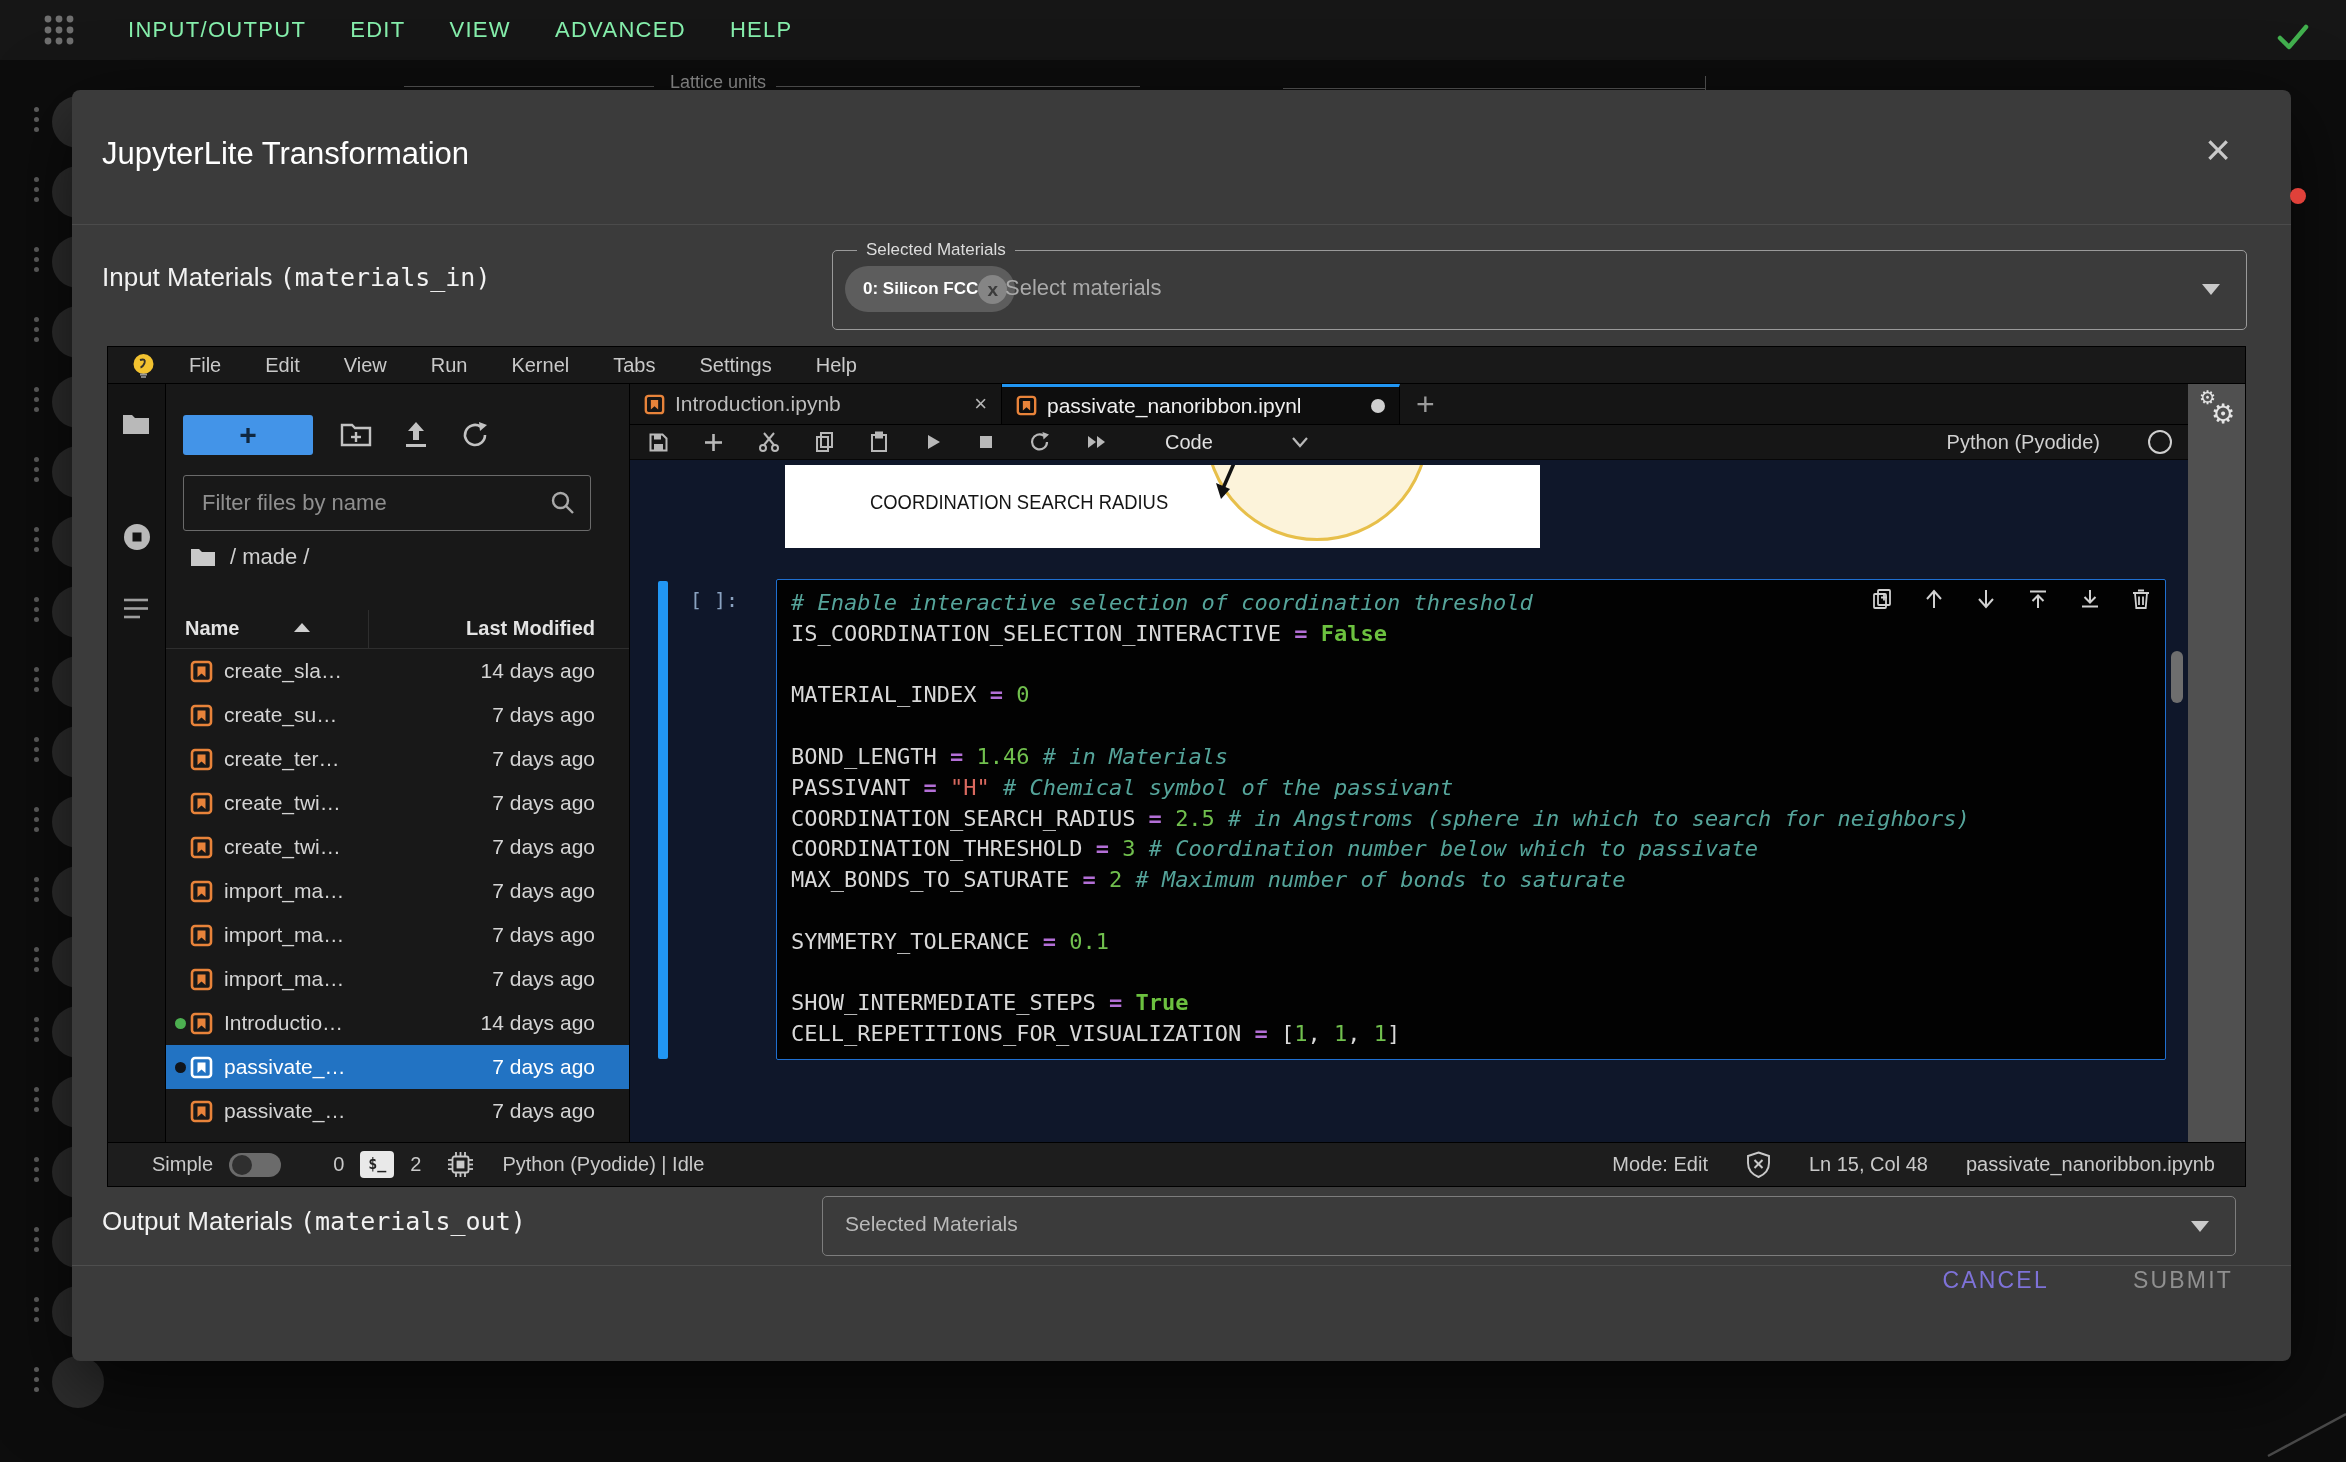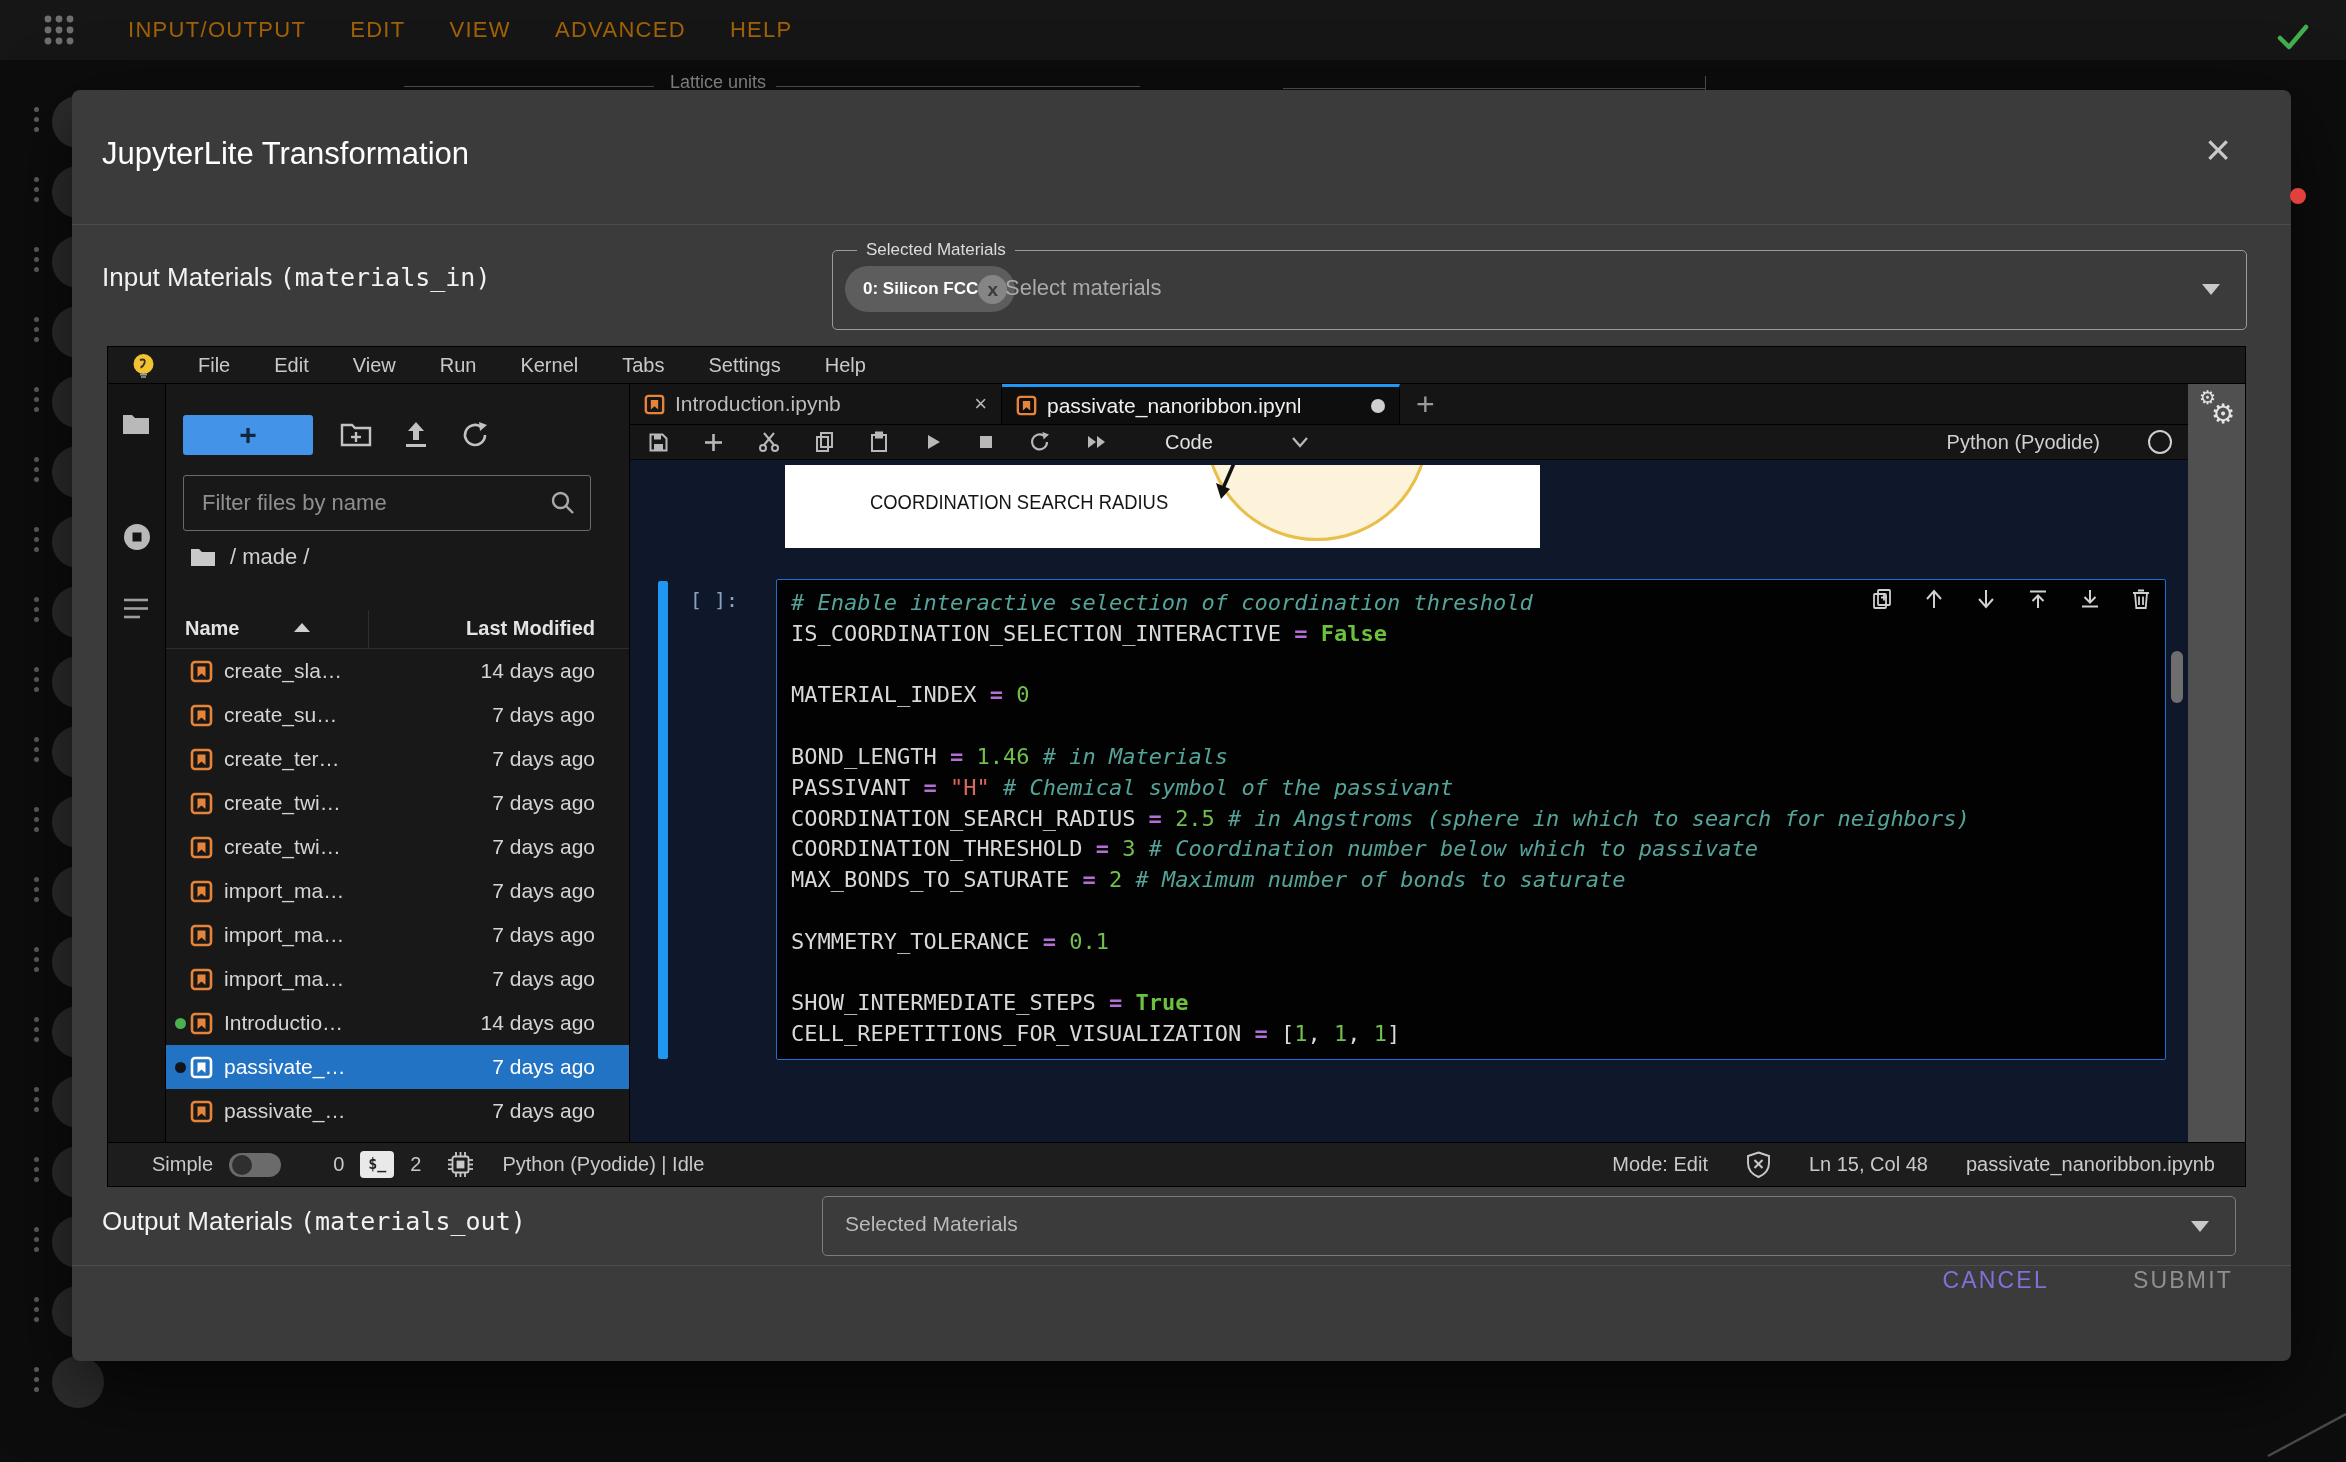--- a/index.html
+++ b/index.html
@@ -4,21 +4,21 @@
 <style>
   html,body{margin:0;padding:0;background:#000;}
   #stage{position:relative;width:2346px;height:1462px;background:#0d0d0d;overflow:hidden;
          font-family:"Liberation Sans",sans-serif;-webkit-font-smoothing:antialiased;}
   .mono{font-family:"DejaVu Sans Mono",monospace;}
 
   
   .host-bar{position:absolute;top:0;left:0;right:0;height:60px;background:#161616;display:flex;align-items:center;}
   .host-grid{margin-left:40px;width:38px;height:38px;}
   .host-menu{display:flex;margin-left:50px;gap:44px;}
-  .host-menu span{font-size:22px;letter-spacing:1.3px;color:#a16207;cursor:default;}
+  .host-menu span{font-size:22px;letter-spacing:1.3px;color:#86efac;cursor:default;}
   .host-check{position:absolute;right:36px;top:22px;}
   .bg-circle{position:absolute;width:52px;height:52px;border-radius:50%;background:#2e2e2e;}
   .bg-dots{position:absolute;width:6px;color:#666;}
   .bg-dots i{display:block;width:5px;height:5px;border-radius:50%;background:#5f5f5f;margin:5px 0;}
   .frag-line{position:absolute;height:0;border-top:1px solid #565656;}
   .frag-vline{position:absolute;width:0;border-left:1px solid #565656;}
   .frag-label{position:absolute;left:660px;top:72px;background:#0d0d0d;padding:0 10px;font-size:18px;color:#8f8f8f;}
   .red-dot{position:absolute;left:2290px;top:188px;width:16px;height:16px;border-radius:50%;background:#e0413a;z-index:11;}
   .bg-diag{position:absolute;right:0;bottom:0;}
 
@@ -52,21 +52,21 @@
   .modal-footer{position:absolute;left:0;right:0;bottom:0;height:95px;border-top:1px solid #4e4e4e;
                 display:flex;align-items:flex-start;justify-content:flex-end;gap:72px;padding-right:52px;}
   .btn-text{font-size:23px;letter-spacing:2.2px;font-weight:500;cursor:pointer;background:none;border:none;}
   .btn-cancel{color:#7e72d8;}
   .btn-submit{color:#909090;}
 
   
   .jl{position:absolute;left:36px;top:257px;width:2137px;height:839px;background:#111;outline:1px solid #000;}
   .jl-menubar{height:36px;background:#191919;border-bottom:1px solid #000;display:flex;align-items:center;}
   .jl-bulb{margin-left:22px;width:27px;height:27px;}
-  .jl-menu{display:flex;margin-left:41px;gap:44px;}
+  .jl-menu{display:flex;margin-left:32px;gap:44px;}
   .jl-menu span{font-size:20px;color:#c9c9c9;cursor:default;}
   .jl-main{position:absolute;top:37px;bottom:43px;left:0;right:0;display:flex;}
 
   .jl-leftrail{width:57px;background:#141414;border-right:1px solid #000;position:relative;}
   .rail-ic{position:absolute;left:14px;}
 
   .jl-browser{width:463px;background:#181818;border-right:1px solid #000;position:relative;overflow:hidden;}
   .fb-newbtn{position:absolute;left:17px;top:31px;width:130px;height:40px;background:#4394e8;border-radius:3px;border:none;
              color:#10273f;font-size:30px;font-weight:bold;line-height:36px;text-align:center;cursor:pointer;}
   .fb-ic{position:absolute;top:36px;cursor:pointer;}

